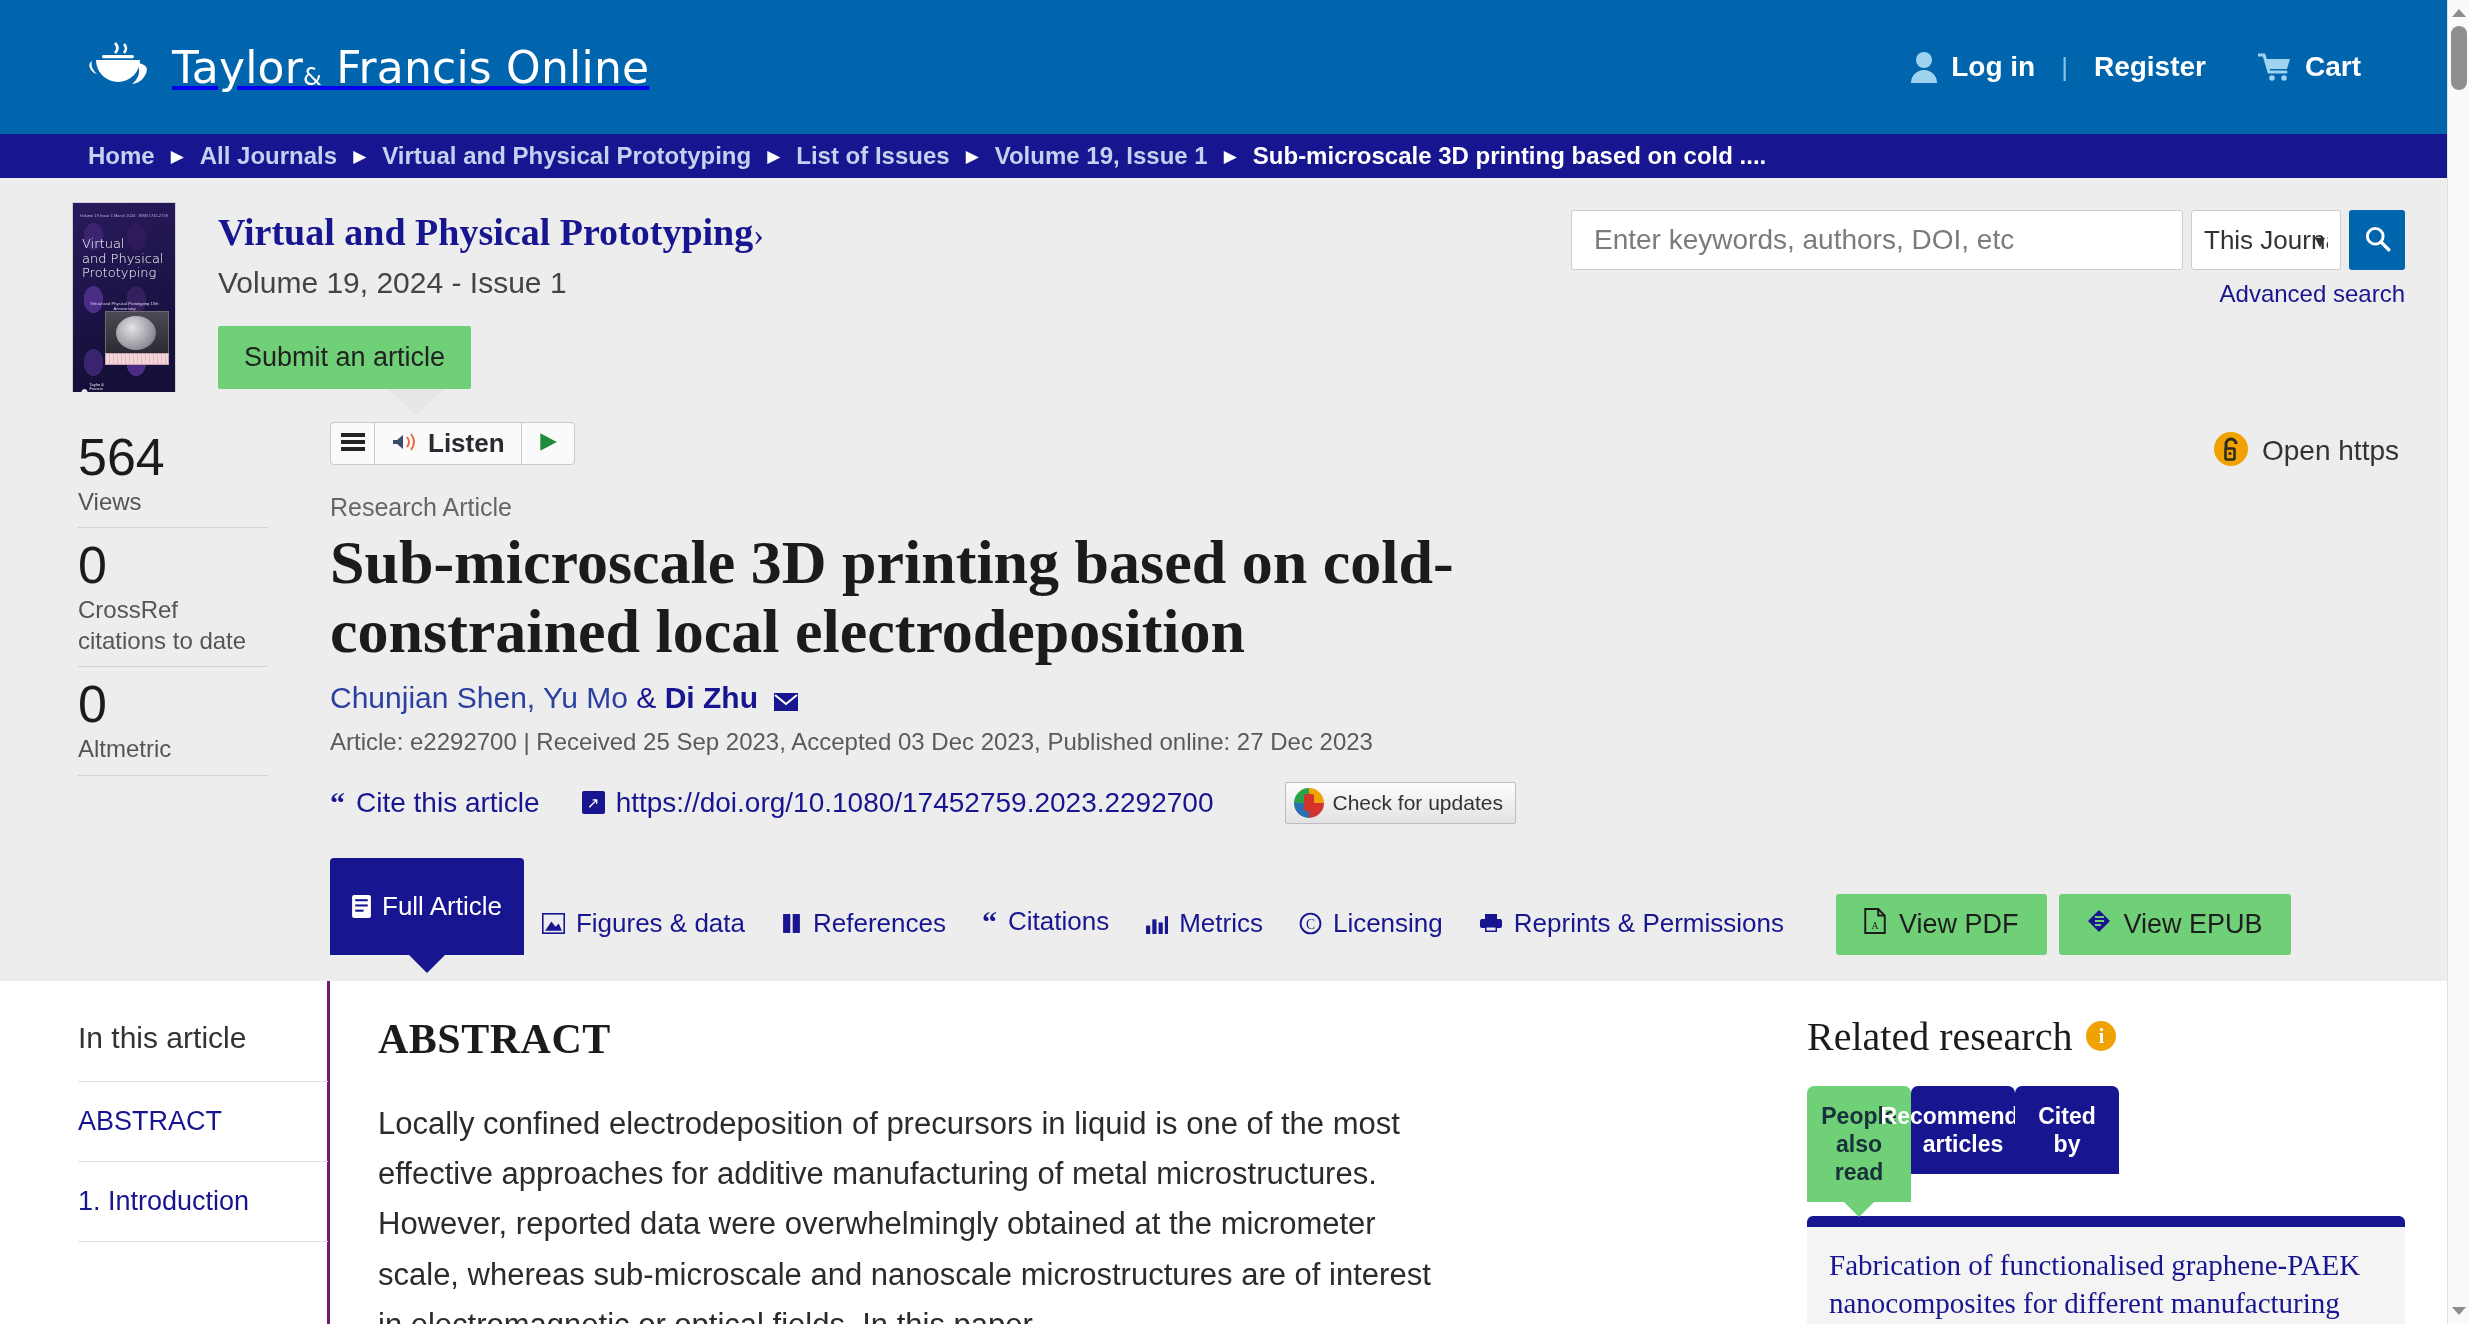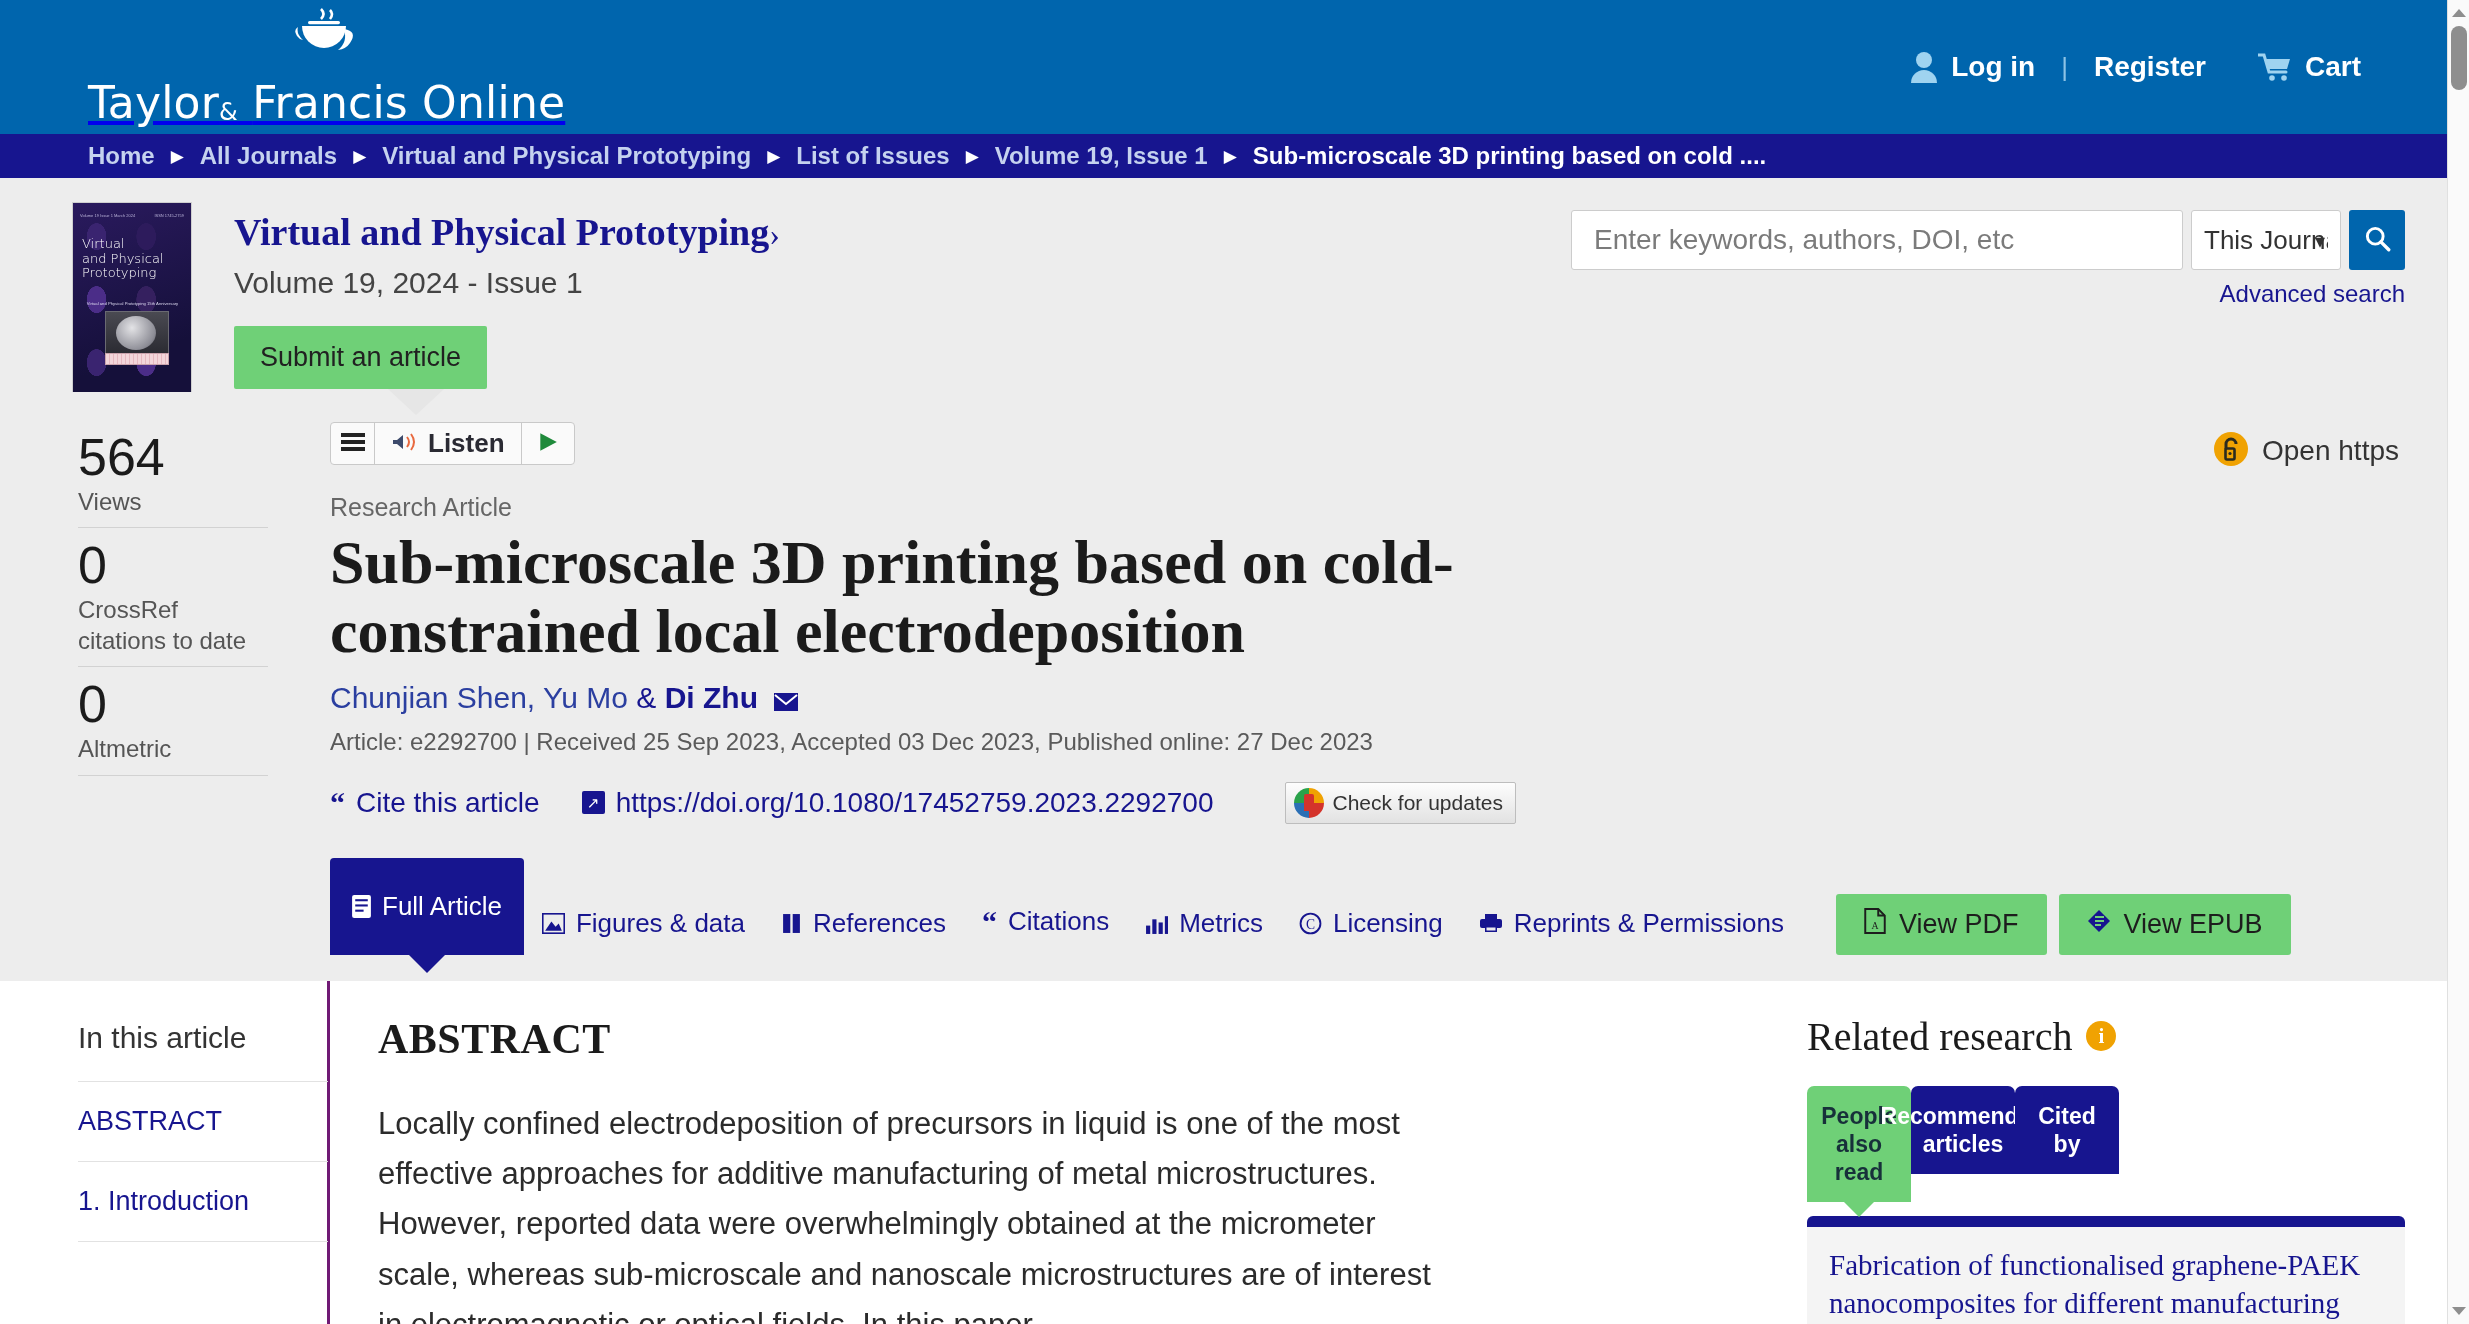--- a/index.html
+++ b/index.html
@@ -14,21 +14,21 @@
 
   
   .viewport { position:absolute; inset:0 22px 0 0; overflow:hidden; background:#fff; }
 
   
   .topbar {
     height: 134px; background: #0065ad;
     display:flex; align-items:center; justify-content:space-between;
     padding: 0 60px 0 88px;
   }
-  .brand { display:flex; align-items:center; gap:18px;flex-direction:column; }
+  .brand { display:flex; align-items:center; gap:18px; }
   .brand-logo { width: 66px; height: 52px; }
   .brand-text {
     color:#fff; font-size:44px; letter-spacing:.2px;
     font-family:"DejaVu Sans", sans-serif; font-weight:400; white-space:nowrap;
   }
   .brand-text .amp { font-size:24px; vertical-align:-2px; }
   .topbar-right { display:flex; align-items:center; gap:0; }
   .tb-item {
     display:flex; align-items:center; gap:13px;
     color:#ffffff; font-size:28px; font-weight:bold; text-decoration:none;
@@ -45,21 +45,21 @@
   .crumb {
     color:#c5d2ef; font-size:24px; font-weight:bold; text-decoration:none; white-space:nowrap;
   }
   .crumb.current { color:#ffffff; }
   .crumb-arrow { color:#ffffff; font-size:17px; padding: 0 16px; line-height:1; }
 
   
   .jband { background:#ededed; padding: 24px 0 30px 0; position:relative; height:214px; }
   .jband-inner { display:flex; padding-left: 72px; padding-right: 42px; }
   .cover {
-    width: 120px; height: 212px; flex:none; border:1px solid #cfcfcf;
+    width: 104px; height: 212px; flex:none; border:1px solid #cfcfcf;
     background: #1b1040; position:relative; overflow:hidden;
   }
   .cover-grid {
     position:absolute; inset:0;
     background-image:
       radial-gradient(ellipse 16px 22px at 20% 16%, #3a2470 60%, transparent 62%),
       radial-gradient(ellipse 16px 22px at 62% 16%, #2d1b5c 60%, transparent 62%),
       radial-gradient(ellipse 16px 22px at 20% 46%, #4b2d88 60%, transparent 62%),
       radial-gradient(ellipse 16px 22px at 62% 46%, #35205f 60%, transparent 62%),
       radial-gradient(ellipse 16px 22px at 20% 76%, #3a2470 60%, transparent 62%),

